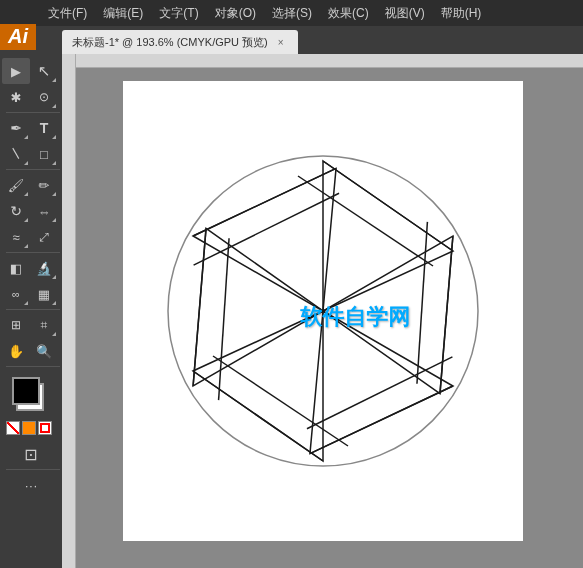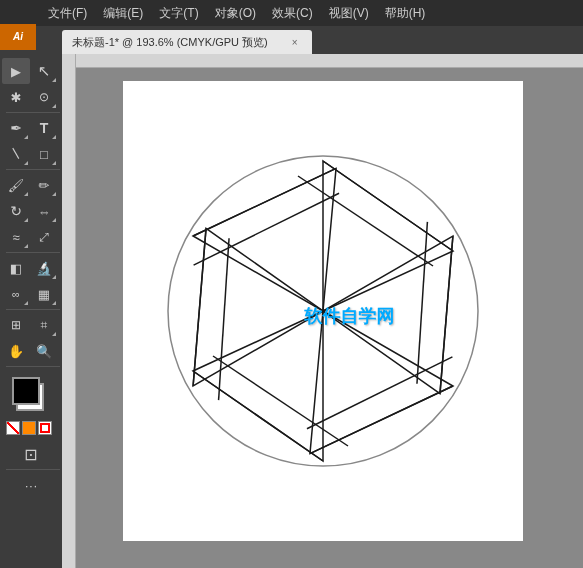--- a/index.html
+++ b/index.html
@@ -24,21 +24,21 @@
     }
     #ai-logo {
       width: 36px;
       height: 26px;
       background: #cc6600;
       display: flex;
       align-items: center;
       justify-content: center;
       color: white;
       font-weight: bold;
-      font-size: 10px;
+      font-size: 20px;
       font-style: italic;
       flex-shrink: 0;
       margin-top: 47px;
     }
     #menu-bar {
       display: flex;
       align-items: center;
       height: 26px;
       flex: 1;
       padding-left: 4px;
@@ -65,21 +65,21 @@
     }
     .tab {
       height: 24px;
       background: #e8e8e8;
       display: flex;
       align-items: center;
       padding: 0 10px;
       font-size: 11px;
       color: #333;
       border-radius: 3px 3px 0 0;
-      gap: 20px;
+      gap: 6px;
       cursor: pointer;
     }
     .tab-close {
       color: #666;
       font-size: 10px;
       cursor: pointer;
       width: 14px;
       height: 14px;
       display: flex;
       align-items: center;
@@ -209,21 +209,21 @@
     #watermark {
       position: absolute;
       top: 50%;
       left: 50%;
       transform: translate(-20%, -30%);
       text-align: center;
       pointer-events: none;
     }
     #watermark-main {
       color: #00aaff;
-      font-size: 18px;
+      font-size: 22px;
       font-weight: bold;
       text-shadow: 1px 1px 2px rgba(0,0,0,0.3);
     }
     #watermark-sub {
       color: #00aaff;
       font-size: 11px;
       margin-top: 2px;
     }
 
     
@@ -261,20 +261,21 @@
 
 <div id="title-bar">
   <div id="ai-logo">
     <span>Ai</span>
   </div>
   <div id="menu-bar">
     <span class="menu-item">文件(F)</span>
     <span class="menu-item">编辑(E)</span>
     <span class="menu-item">文字(T)</span>
     <span class="menu-item">对象(O)</span>
+    <span class="menu-item">选择(S)</span>
     <span class="menu-item">效果(C)</span>
     <span class="menu-item">视图(V)</span>
     <span class="menu-item">帮助(H)</span>
   </div>
 </div>
 
 <div id="tab-bar">
   <div class="tab">
     <span>未标题-1* @ 193.6% (CMYK/GPU 预览)</span>
     <span class="tab-close">×</span>

